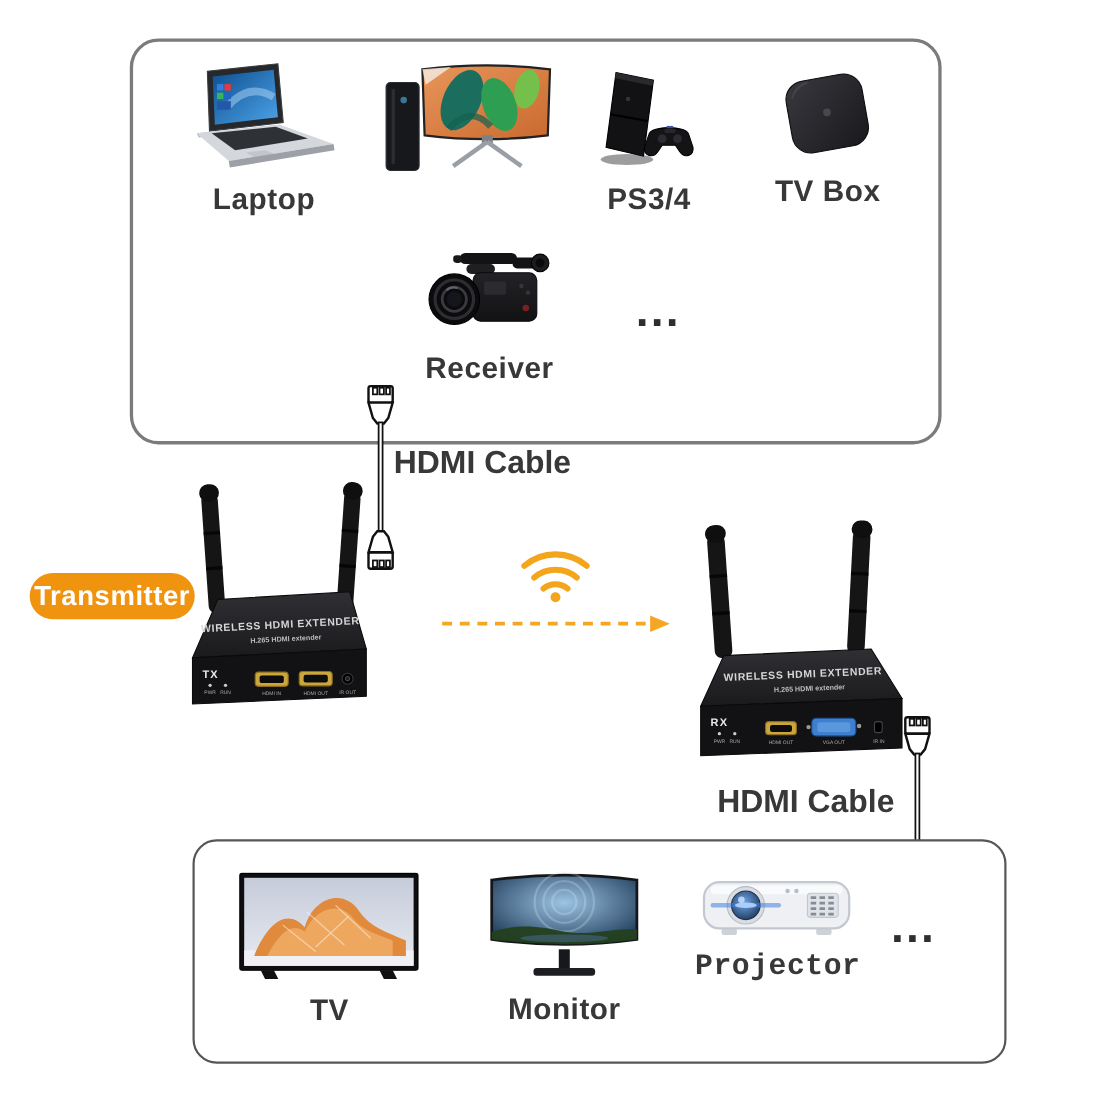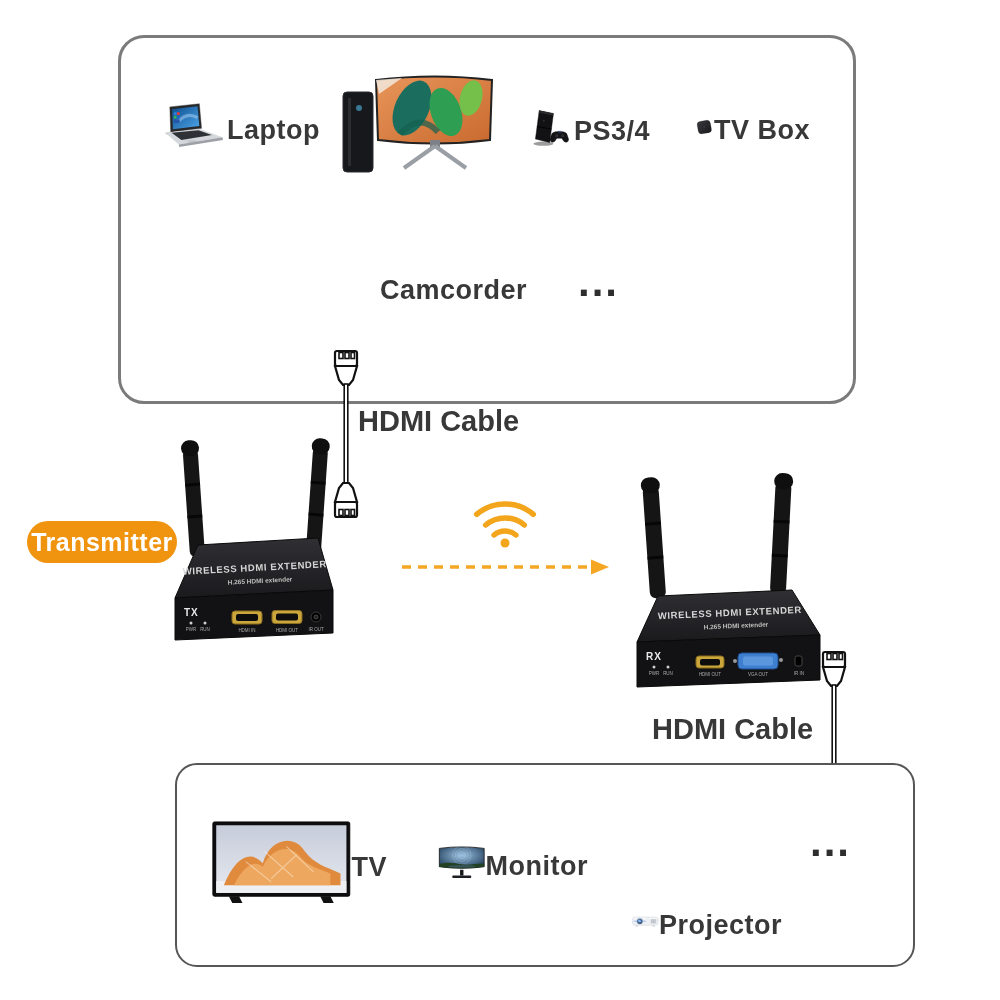--- a/index.html
+++ b/index.html
@@ -9,21 +9,21 @@
     --box_border_top:#7b7b7b;
     --box_border_bottom:#565656;
   }
   html,body{margin:0;padding:0;background:#fff;}
   #canvas{position:relative;width:1000px;height:1000px;background:#fff;overflow:hidden;
           font-family:"Liberation Sans",sans-serif;}
   .abs{position:absolute;}
   .devbox{position:absolute;background:#fff;}
   #source-box{left:118px;top:35px;width:732px;height:363px;border:3px solid var(--box_border_top);border-radius:26px;}
   #display-box{left:175px;top:763px;width:736px;height:200px;border:2.5px solid var(--box_border_bottom);border-radius:22px;}
-  .figure{position:absolute;display:flex;align-items:center;justify-content:flex-start;}
+  .figure{position:absolute;display:flex;flex-direction:column;align-items:center;justify-content:flex-start;}
   .figure svg{display:block;}
   .dev-label{font-weight:bold;color:var(--label_dark);font-size:27px;letter-spacing:0.5px;white-space:nowrap;margin-top:6px;}
   .ellipsis{position:absolute;font-weight:bold;color:#2e2e2e;font-size:42px;letter-spacing:2px;line-height:40px;}
   .badge{position:absolute;background:var(--accent_orange);color:#fff;font-weight:bold;font-size:25px;
          display:flex;align-items:center;justify-content:center;border-radius:22px;letter-spacing:0.5px;}
   #transmitter-badge{left:27px;top:521px;width:150px;height:42px;}
   #receiver-badge{left:828px;top:522px;width:149px;height:41px;}
   .conn-label{position:absolute;font-weight:bold;color:var(--label_dark);font-size:29px;white-space:nowrap;}
   #hdmi-label-top{left:358px;top:405px;}
   #hdmi-label-bottom{left:652px;top:713px;}
@@ -137,21 +137,21 @@
       <rect x="54" y="34" width="20" height="12" rx="2" fill="#2e2e33" opacity="0.85"></rect>
       <circle cx="88" cy="38" r="2" fill="#35353a"></circle>
       <circle cx="94" cy="44" r="2" fill="#35353a"></circle>
       <circle cx="92" cy="58" r="3" fill="#7a2020"></circle>
       <circle cx="27" cy="50" r="23" fill="#0b0b0d" stroke="#000"></circle>
       <circle cx="27" cy="50" r="17.5" fill="none" stroke="#2c2c31" stroke-width="3"></circle>
       <circle cx="27" cy="50" r="11" fill="none" stroke="#3a3a40" stroke-width="2.5"></circle>
       <circle cx="27" cy="50" r="7" fill="#15161c"></circle>
       <path d="M20,42 Q24,38 30,40" stroke="#8fa0b8" stroke-width="2" fill="none" opacity="0.4"></path>
     </svg>
-    <div class="dev-label">Camcorder</div>
+    <div class="dev-label">Receiver</div>
   </div>
 
   <div class="ellipsis" style="left:578px;top:262px;">...</div>
 
   <svg class="cable-svg" style="left:328px;top:348px;" width="36" height="172" viewBox="0 0 36 172">
     <g stroke="#111" stroke-width="2.2" fill="#fff">
 
       <rect x="7" y="3" width="22" height="15" rx="2"></rect>
       <rect x="11" y="4.5" width="4" height="6" stroke-width="1.6"></rect>
       <rect x="17" y="4.5" width="4" height="6" stroke-width="1.6"></rect>
@@ -337,21 +337,21 @@
           <circle cx="70" cy="30" r="27"></circle>
       </g>
       <path d="M4,57 C30,49 50,53 70,57 C95,61 115,53 136,55 L136,64 Q70,73 4,64 Z" fill="#23401f" opacity="0.95"></path>
       <ellipse cx="70" cy="63" rx="40" ry="3.5" fill="#49688a" opacity="0.55"></ellipse>
       <rect x="65" y="73" width="10" height="17" fill="#17181b"></rect>
       <rect x="42" y="90" width="56" height="7" rx="3" fill="#1d1e22"></rect>
     </svg>
     <div class="dev-label">Monitor</div>
   </div>
 
-  <div class="figure" style="left:632px;top:868px;width:150px;height:108px;">
+  <div class="figure" style="left:632px;top:796px;width:150px;height:108px;font-family:Liberation Mono, monospace;">
     <svg width="138" height="62" viewBox="0 0 138 62">
       <defs>
         <radialGradient id="lensg" cx="0.45" cy="0.4" r="0.8">
           <stop offset="0" stop-color="#6fa6e8"></stop>
             <stop offset="1" stop-color="#0c2140"></stop>
         </radialGradient>
       </defs>
       <rect x="18" y="48" width="14" height="6" rx="2" fill="#cdd2d9"></rect>
       <rect x="104" y="48" width="14" height="6" rx="2" fill="#cdd2d9"></rect>
       <rect x="2" y="6" width="132" height="42" rx="14" fill="#eef0f4" stroke="#c3c8d0" stroke-width="2"></rect>

